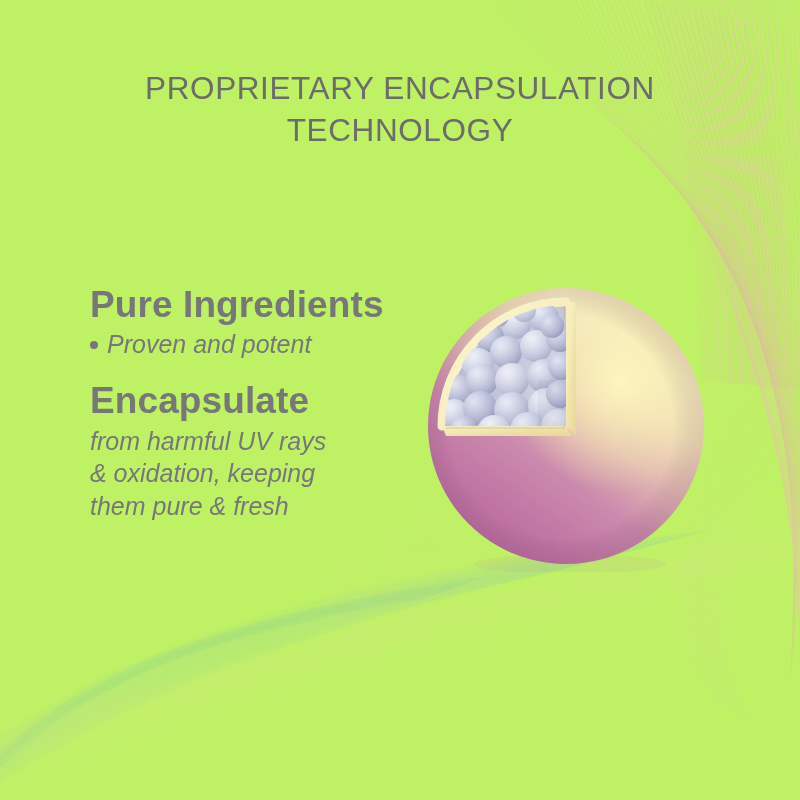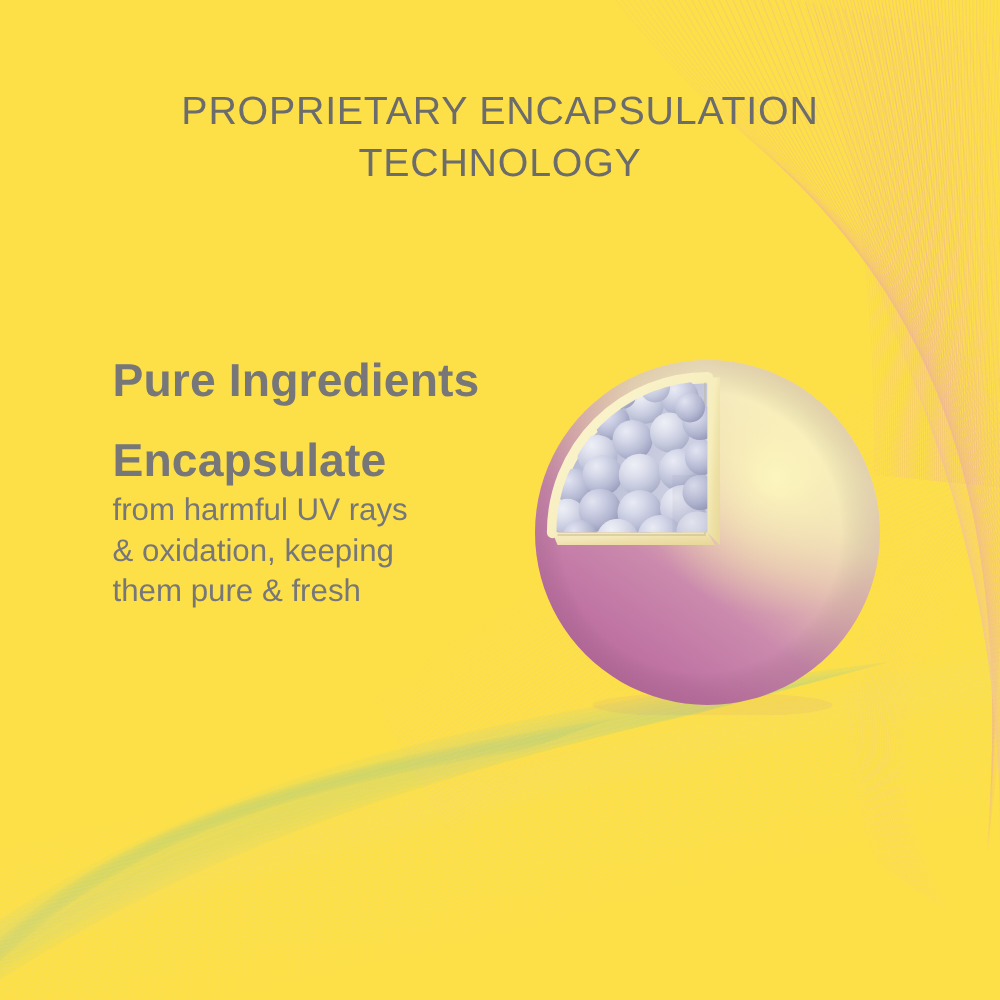--- a/index.html
+++ b/index.html
@@ -10,21 +10,21 @@
   body {
     width: 800px;
     height: 800px;
     font-family: "Liberation Sans", sans-serif;
     overflow: hidden;
   }
   #stage {
     position: relative;
     width: 800px;
     height: 800px;
-    background: #fde047;
+    background: #bef264;
     overflow: hidden;
   }
 
   
   #bg-art {
     position: absolute;
     left: 0; top: 0;
     width: 800px; height: 800px;
     pointer-events: none;
   }
@@ -77,20 +77,21 @@
   .bullet-dot {
     display: inline-block;
     width: 8px; height: 8px;
     border-radius: 50%;
     background: #77777a;
     flex: 0 0 auto;
     margin-top: 12px;
   }
   .copy-cont {
     font-size: 25px;
+    font-style: italic;
     line-height: 1.3;
     color: #77777a;
     margin: 0;
     white-space: pre-line;
   }
 
   
   #capsule {
     position: absolute;
     left: 420px;
@@ -509,20 +510,24 @@
     </g>
   </svg>
 
   <div id="headline">PROPRIETARY ENCAPSULATION
 TECHNOLOGY</div>
 
   <div id="copy">
 
     <div class="copy-group">
       <p class="copy-head">Pure Ingredients</p>
+      <p class="copy-bullet">
+        <span class="bullet-dot"></span>
+        <span>Proven and potent</span>
+      </p>
     </div>
 
     <div class="copy-group">
       <p class="copy-head">Encapsulate</p>
       <p class="copy-cont">from harmful UV rays
 &amp; oxidation, keeping
 them pure &amp; fresh</p>
     </div>
 
   </div>

